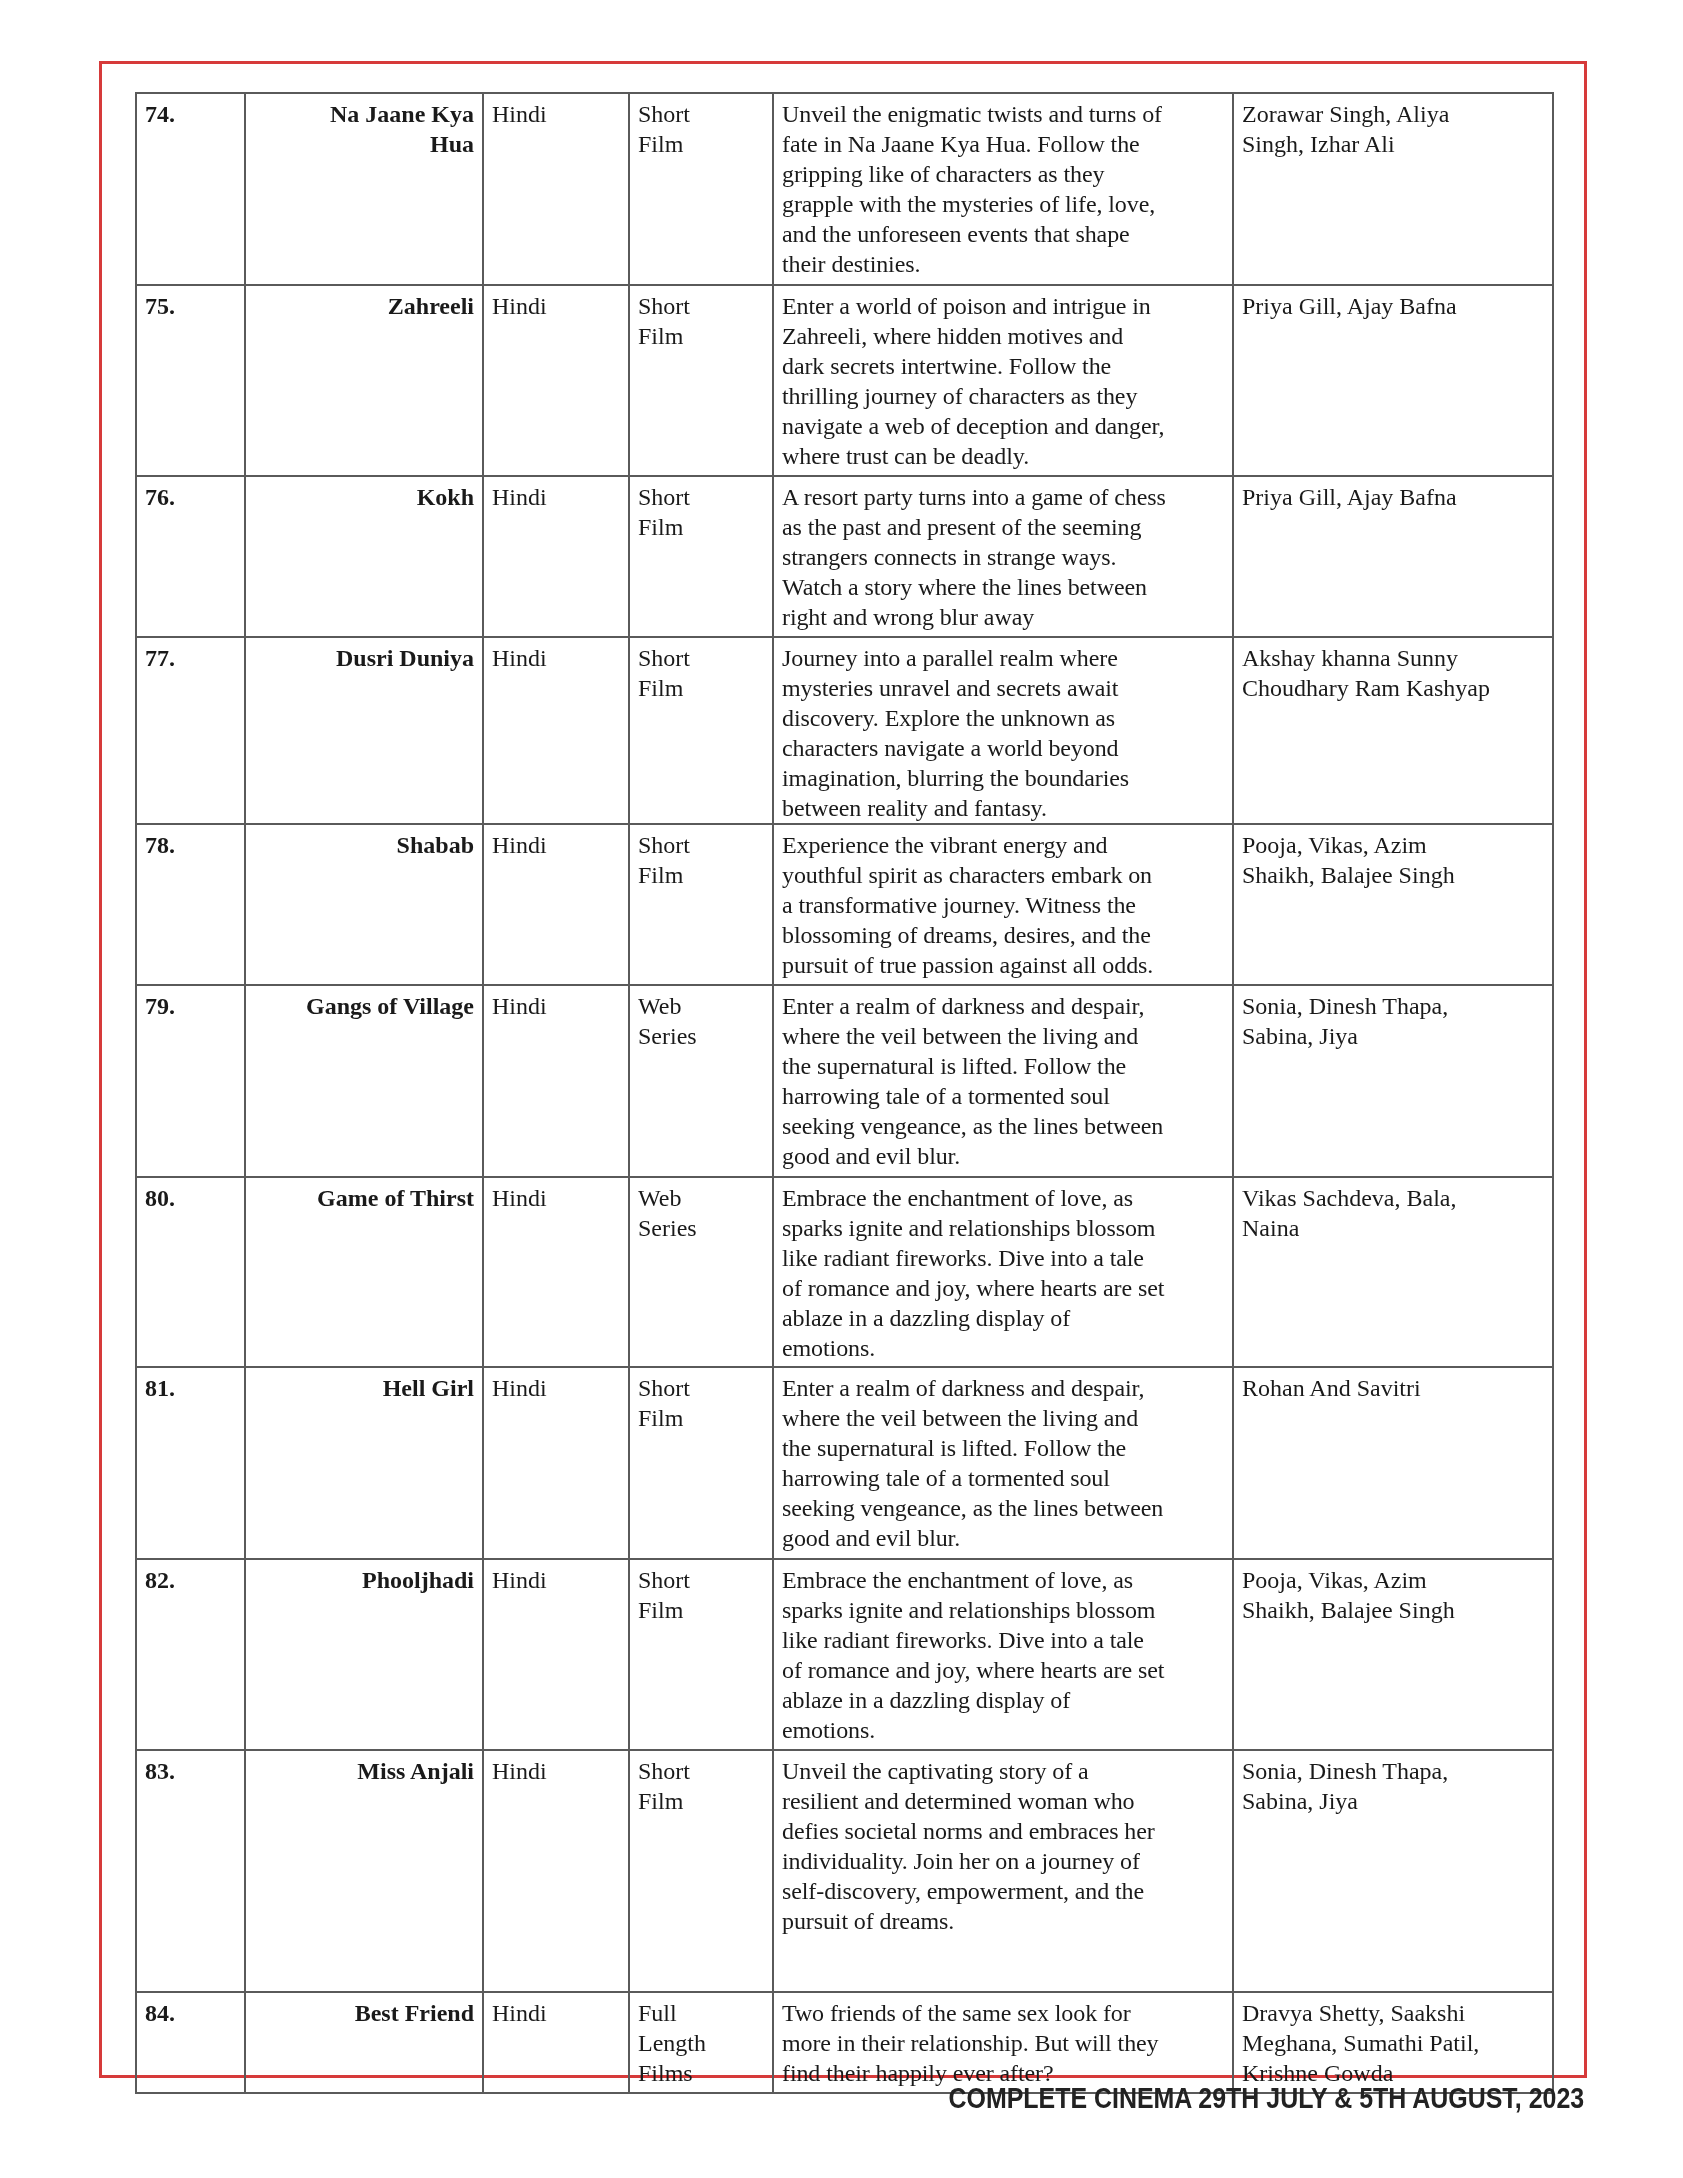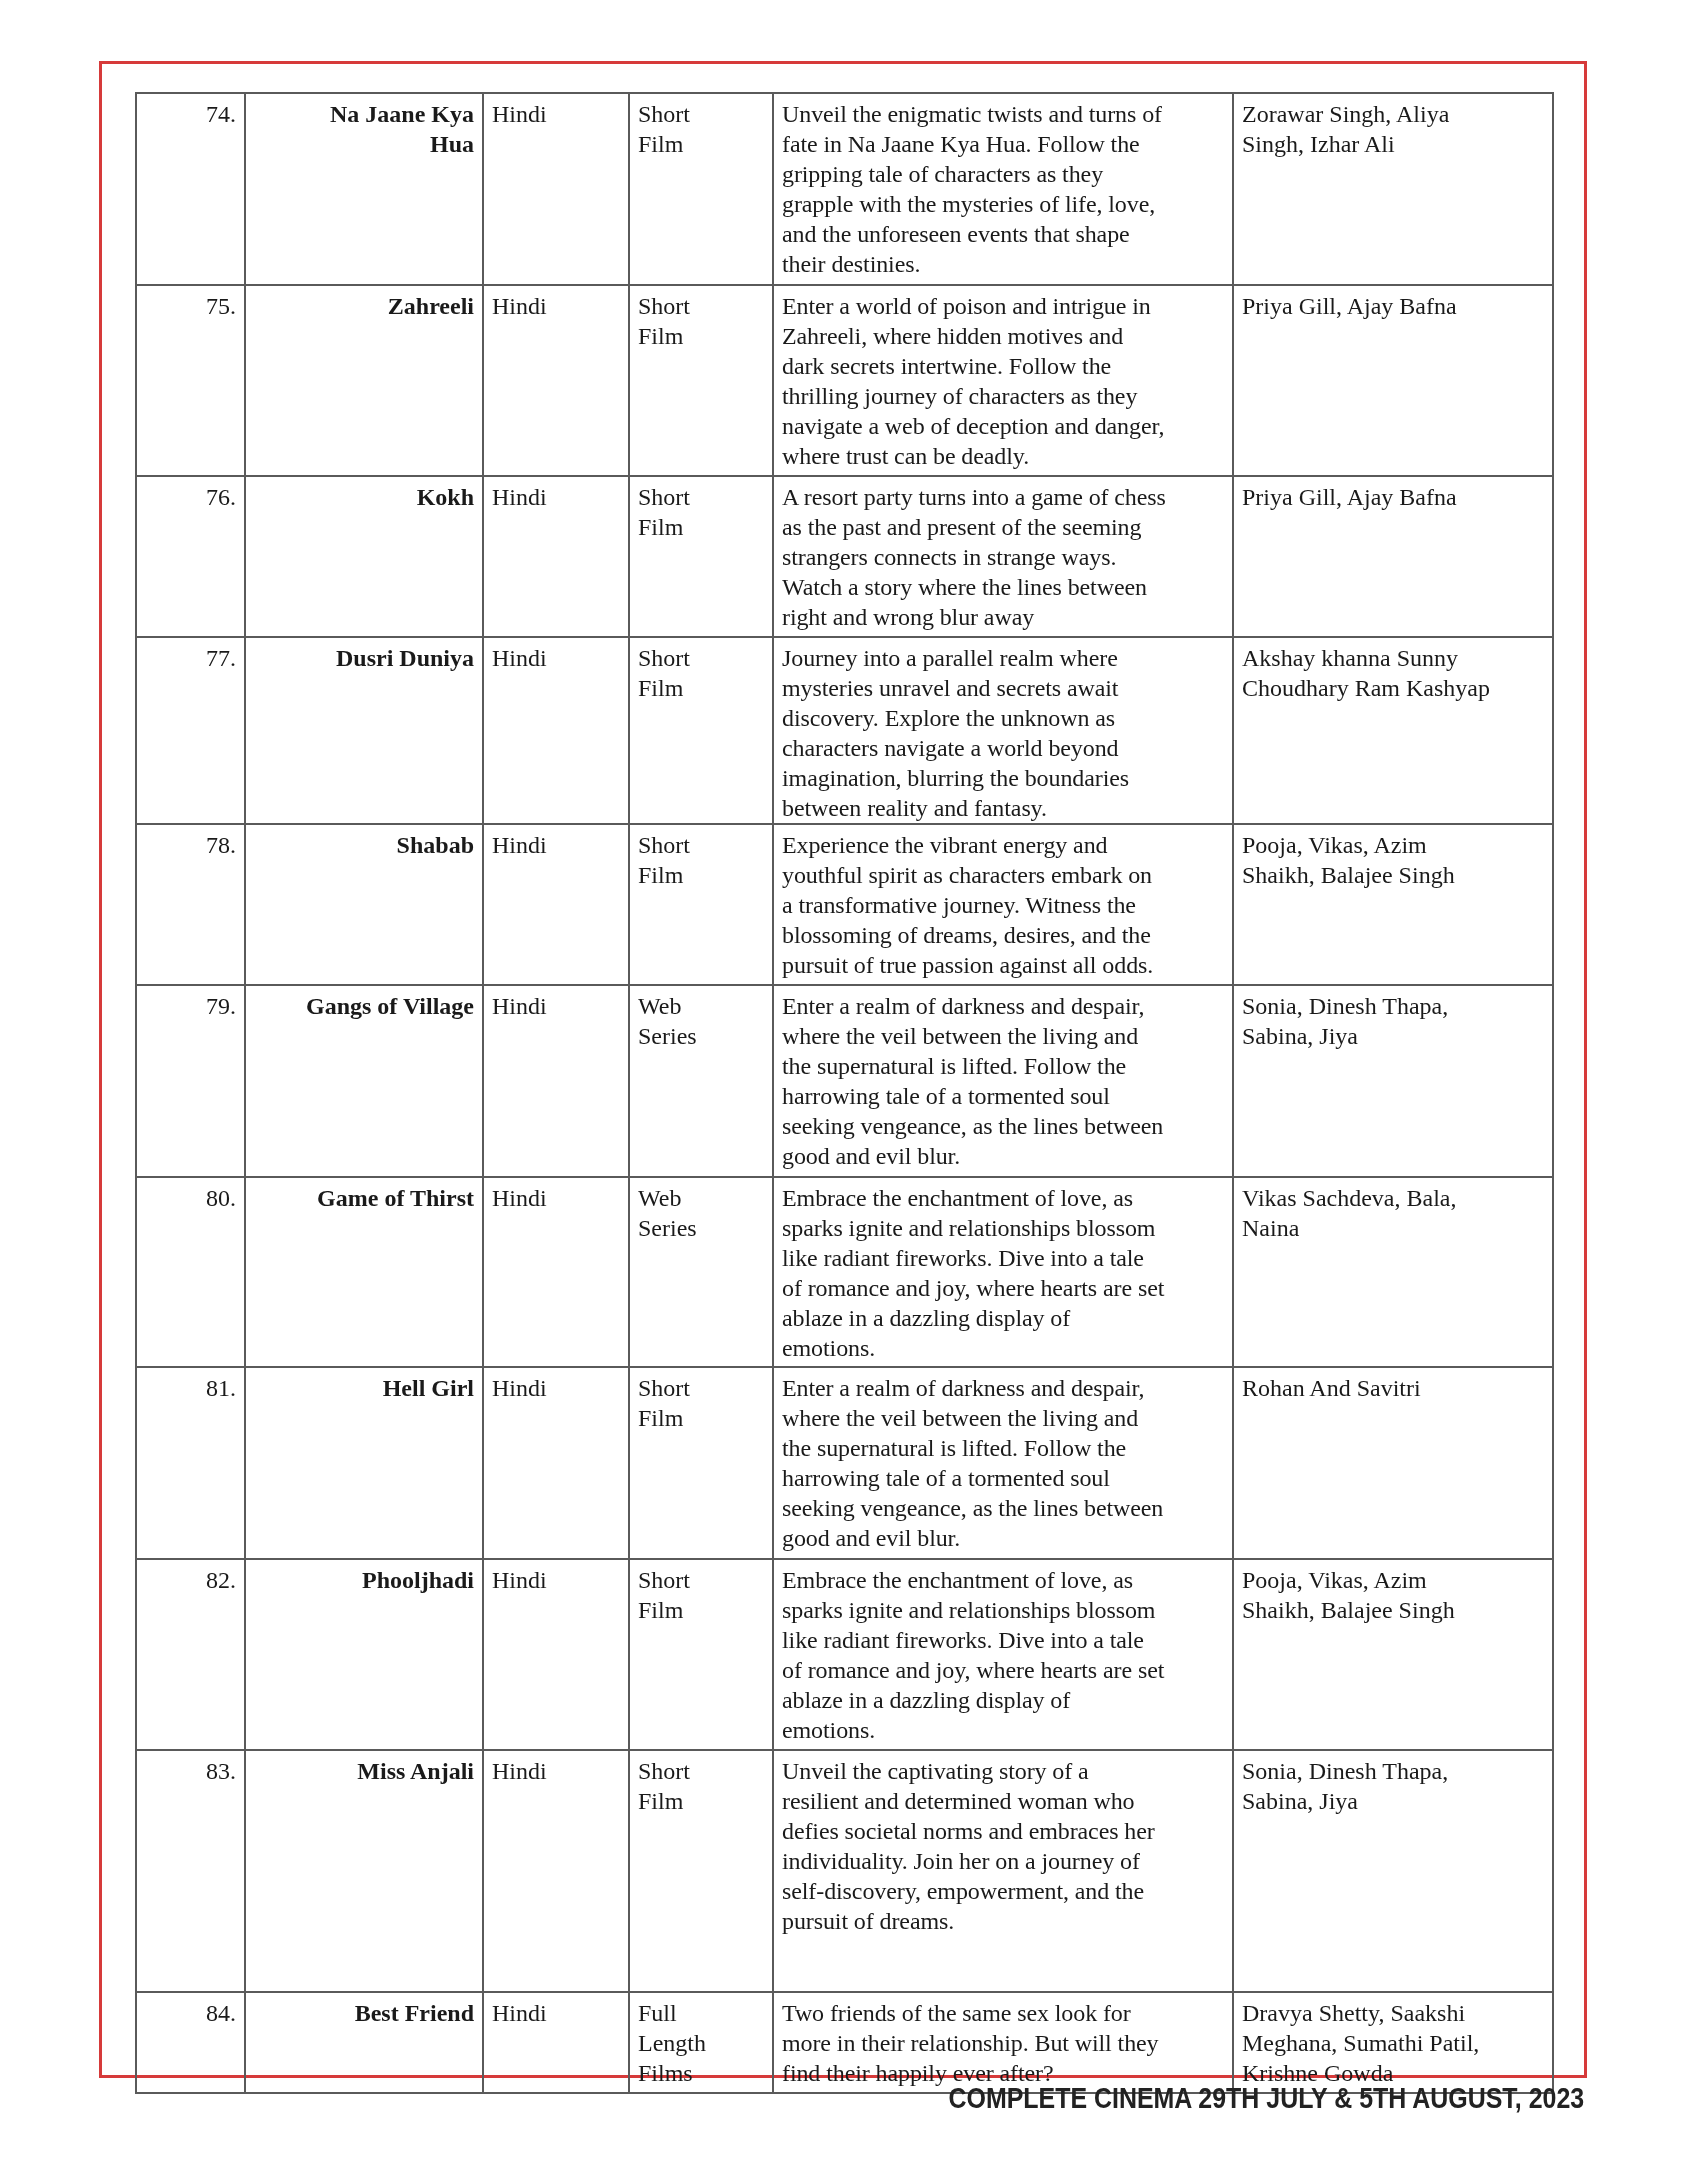--- a/index.html
+++ b/index.html
@@ -11,21 +11,21 @@
   table.listing {
     position: absolute; left: 135px; top: 92px; width: 1416px;
     border-collapse: collapse; table-layout: fixed;
     font-family: "Liberation Serif", "DejaVu Serif", serif;
     font-size: 24px; line-height: 30px; color: #1a1a1a;
   }
   table.listing td {
     border: 2px solid #5a5a5a; vertical-align: top;
     padding: 5px 8px 0 8px; white-space: pre-line; overflow: hidden;
   }
-  td.c-num { text-align: right; padding-right: 18px; }
+  td.c-num { padding-right: 18px; font-weight: bold; }
   td.c-title { font-weight: bold; padding-left: 7px; text-align: right; }
   td.c-desc { padding-left: 8px; letter-spacing: -0.1px; }
   .footer {
     position: absolute; right: 99px; top: 2082px;
     font-family: "Liberation Sans", "DejaVu Sans", sans-serif;
     font-weight: bold; font-size: 29px; color: #222222;
     transform: scaleX(0.86); transform-origin: right center;
     white-space: nowrap; letter-spacing: 0px;
   }
 </style>
@@ -46,21 +46,21 @@
   <tbody id="rows">
       <tr style="height: 192px;">
     <td class="c-num">74.</td>
     <td class="c-title">Na Jaane Kya
 Hua</td>
     <td class="c-lang">Hindi</td>
     <td class="c-type">Short
 Film</td>
     <td class="c-desc">Unveil the enigmatic twists and turns of
 fate in Na Jaane Kya Hua. Follow the
-gripping tale of characters as they
+gripping like of characters as they
 grapple with the mysteries of life, love,
 and the unforeseen events that shape
 their destinies.</td>
     <td class="c-cast">Zorawar Singh, Aliya
 Singh, Izhar Ali</td>
   </tr>
       <tr style="height: 191px;">
     <td class="c-num">75.</td>
     <td class="c-title">Zahreeli</td>
     <td class="c-lang">Hindi</td>

